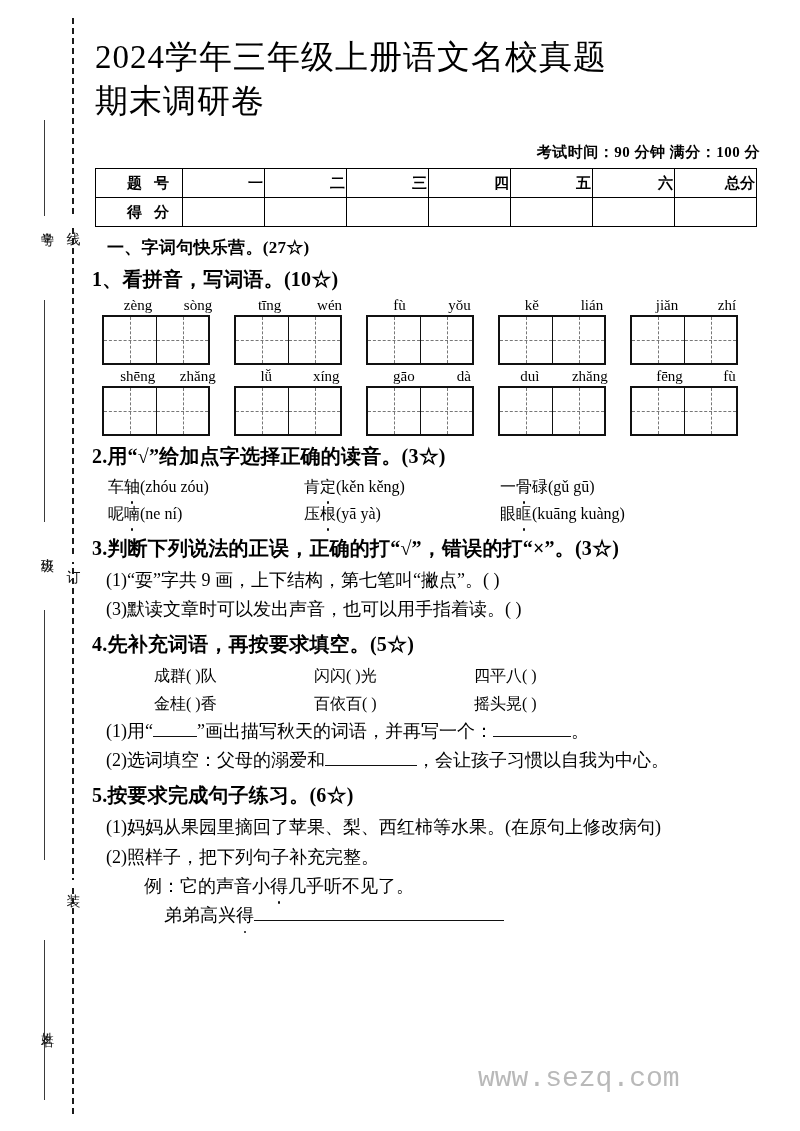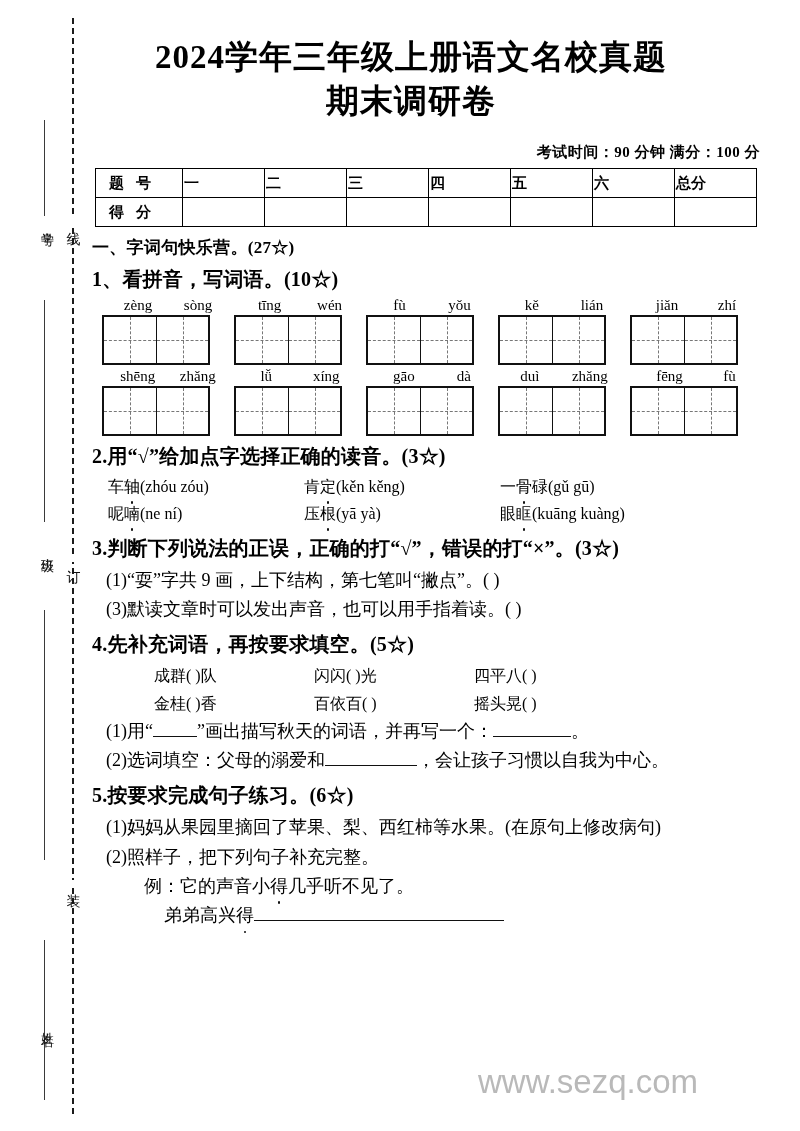--- a/index.html
+++ b/index.html
@@ -64,26 +64,26 @@
     background: #fff;
     padding: 3px 0;
   }
   .vmark.m1 { top: 218px; }
   .vmark.m2 { top: 556px; }
   .vmark.m3 { top: 880px; }
 
   
   .title {
     position: absolute;
-    left: 81px;
+    left: 95px;
     top: 36px;
     width: 660px;
-    text-align: center;
-    font-family: "Liberation Serif", serif;
-    font-weight: bold;
+    text-align: left;
+    font-family: "Liberation Serif", serif;
+    font-weight: normal;
     font-size: 33px;
     line-height: 1.32;
     letter-spacing: 1px;
   }
 
   .exam-info {
     position: absolute;
     right: 40px;
     top: 143px;
     font-family: "Liberation Serif", serif;
@@ -97,41 +97,41 @@
     position: absolute;
     left: 95px;
     top: 168px;
     width: 662px;
     border-collapse: collapse;
     table-layout: fixed;
   }
   .score-table td {
     border: 1px solid #000;
     height: 26px;
-    text-align: left;
+    text-align: right;
     vertical-align: middle;
     font-family: "Liberation Serif", serif;
     font-weight: bold;
     font-size: 15px;
   }
   .score-table td.head-cell {
     width: 84px;
     letter-spacing: 12px;
     text-indent: 12px;
   }
 
   
   .content { position: absolute; left: 92px; top: 236px; width: 670px; }
 
   .sec-head {
     font-family: "Liberation Serif", serif;
     font-weight: bold;
     font-size: 17px;
     letter-spacing: 0.3px;
-    margin: 0 0 6px 0;
+    margin: 0 0 6px 15px;
   }
   .q-head {
     font-family: "Liberation Serif", serif;
     font-weight: bold;
     font-size: 20px;
     letter-spacing: 0.2px;
     margin: 7px 0 4px 0;
   }
   .line {
     font-family: "Liberation Serif", serif;
@@ -238,22 +238,22 @@
   .bl-sm  { width: 44px; }
   .bl-md  { width: 78px; }
   .bl-lg  { width: 92px; }
   .bl-xl  { width: 250px; }
 
   
   .watermark {
     position: absolute;
     left: 478px;
     top: 1063px;
-    font-family: Liberation Sans, sans-serif;
-    font-size: 33px;
+    font-family: Liberation Mono, monospace;
+    font-size: 28px;
     color: #b9b9b9;
     letter-spacing: 0px;
     white-space: nowrap;
   }
 </style>
 </head>
 <body>
 
 <div id="page">
 

